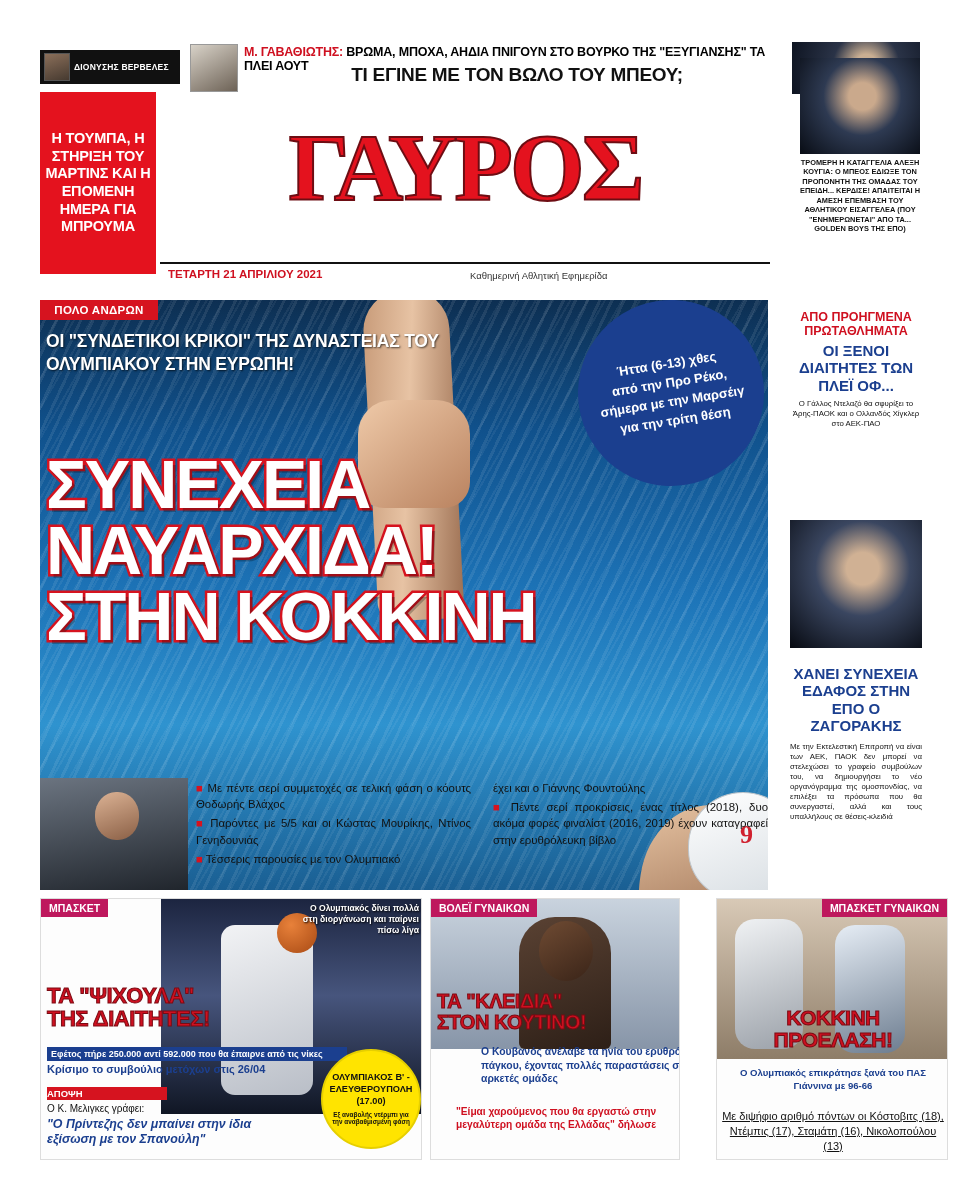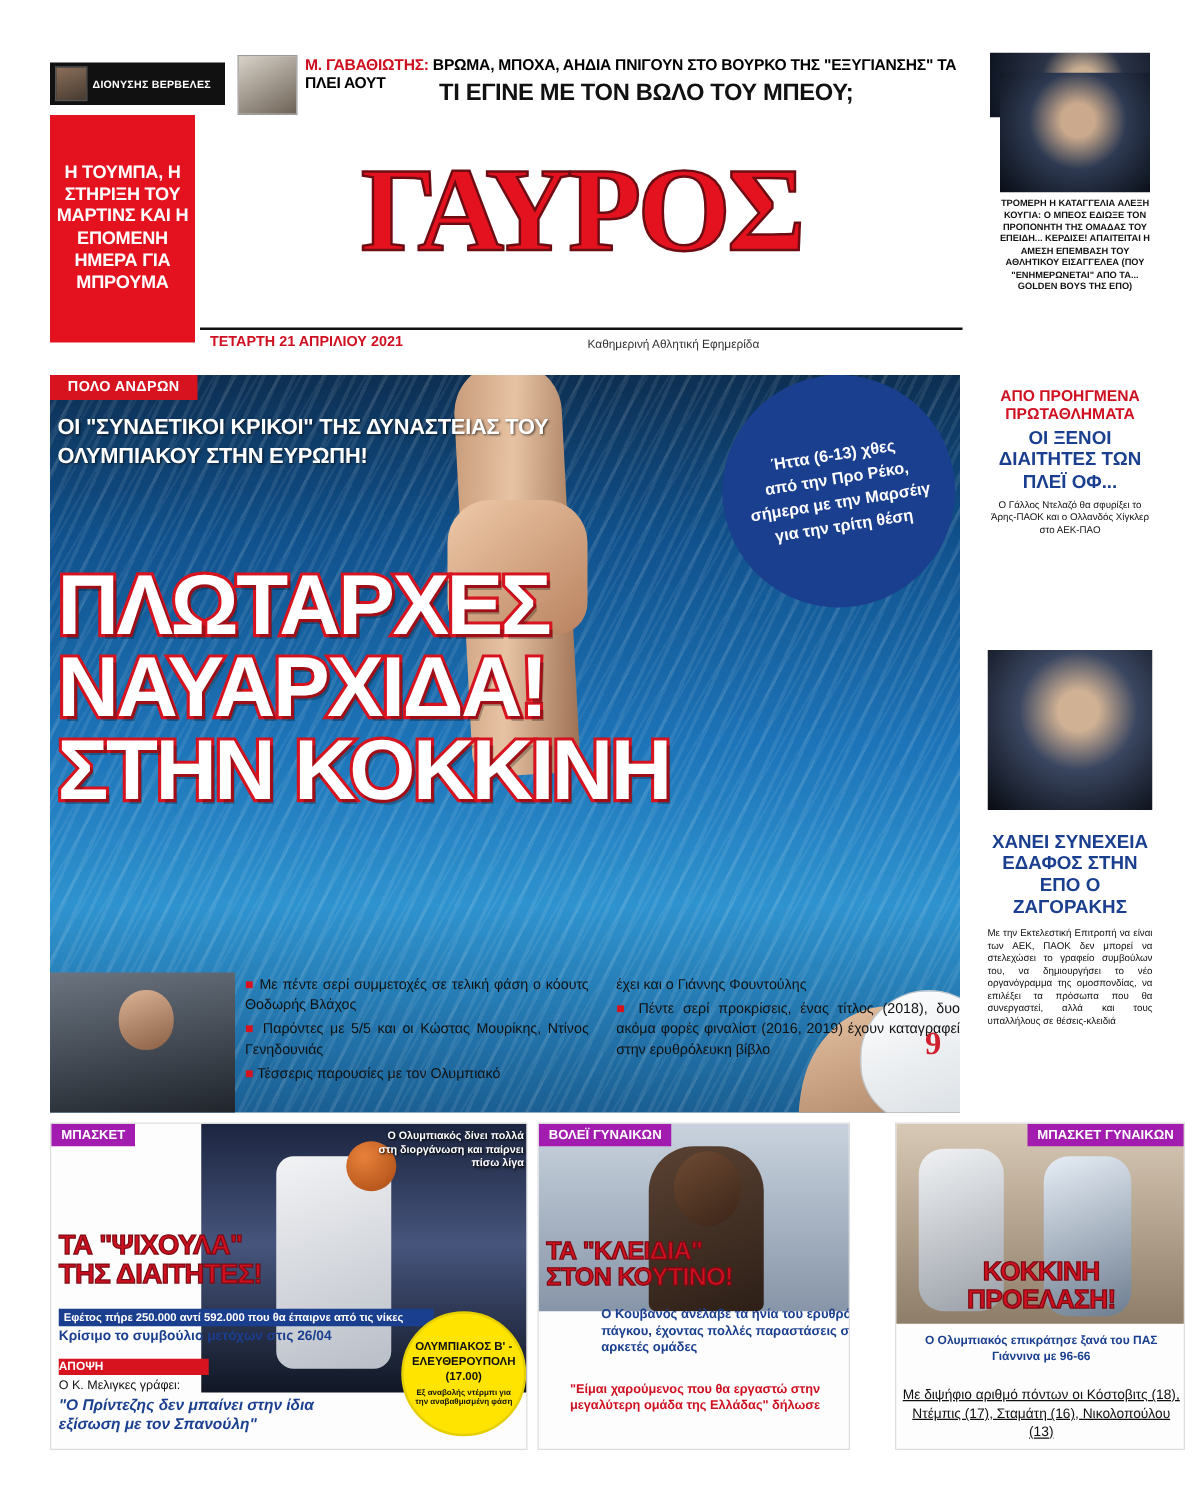--- a/index.html
+++ b/index.html
@@ -159,21 +159,21 @@
 
   
   .bot { position:absolute; left:40px; top:898px; width:880px; height:262px; }
 
   .bot-panel { position:absolute; top:0; height:262px; overflow:hidden; border:1px solid #ddd; }
   .panel-basket { left:0; width:382px; background:#fdfdfd; }
   .panel-volley { left:390px; width:250px; background:#fdfdfd; }
   .panel-wbasket { left:676px; width:232px; background:#fdfdfd; }
 
   .tag {
-    position:absolute; top:0; height:18px; background:#a21caf; color:#fff;
+    position:absolute; top:0; height:18px; background:#be185d; color:#fff;
     font-size:10.5px; font-weight:bold; display:flex; align-items:center; justify-content:center;
     padding:0 8px; z-index:5;
   }
 
   .bk-photo { position:absolute; left:120px; top:0; width:262px; height:215px;
     background:linear-gradient(180deg,#1c2540,#47557d 45%,#101624); overflow:hidden; }
   .bk-player { position:absolute; left:60px; top:26px; width:92px; height:170px; background:linear-gradient(160deg,#f2f3f5,#b9bec7); border-radius:14px; }
   .bk-ball { position:absolute; left:116px; top:14px; width:40px; height:40px; border-radius:50%; background:radial-gradient(circle at 35% 30%, #e8813a, #a84a14); }
   .bk-corner {
     position:absolute; right:4px; top:4px; width:120px; color:#fff; font-size:8.6px;
@@ -279,21 +279,21 @@
   <div class="kicker">ΟΙ "ΣΥΝΔΕΤΙΚΟΙ ΚΡΙΚΟΙ" ΤΗΣ ΔΥΝΑΣΤΕΙΑΣ ΤΟΥ ΟΛΥΜΠΙΑΚΟΥ ΣΤΗΝ ΕΥΡΩΠΗ!</div>
 
   <div class="blue-badge">
     <span class="ln">Ήττα (6-13) χθες</span>
     <span class="ln">από την Προ Ρέκο,</span>
     <span class="ln">σήμερα με την Μαρσέιγ</span>
     <span class="ln">για την τρίτη θέση</span>
   </div>
 
   <div class="big-head">
-    <div>ΠΛΩΤΑΡΧΕΣ</div>
+    <div>ΣΥΝΕΧΕΙΑ</div>
     <div>ΝΑΥΑΡΧΙΔΑ!</div>
     <div>ΣΤΗΝ ΚΟΚΚΙΝΗ</div>
   </div>
 
   <div class="ref-photo">
     <div class="ref-head"></div>
   </div>
 
   <div class="bullets">
     <div class="bul-col right">

